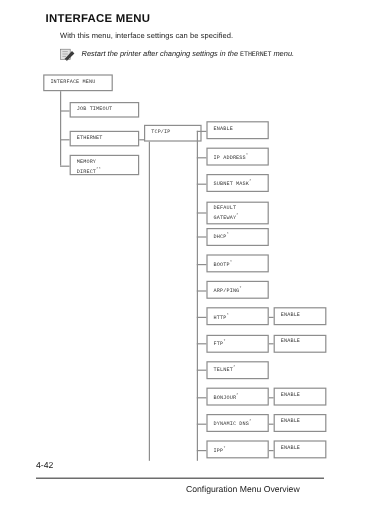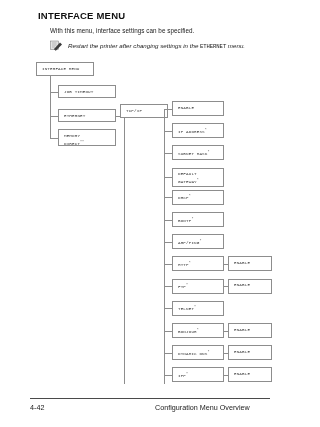--- a/index.html
+++ b/index.html
@@ -102,21 +102,21 @@
     position: absolute;
     left: 30px;
     top: 398px;
     width: 240px;
     height: 0.9px;
     background: #4a4a4a;
   }
   #footer-page {
     position: absolute;
     left: 30px;
-    top: 403px;
+    top: 383px;
     font-size: 7.2px;
     color: #1a1a1a;
   }
   #footer-section {
     position: absolute;
     left: 155px;
     top: 403px;
     font-size: 7.2px;
     color: #1a1a1a;
   }

